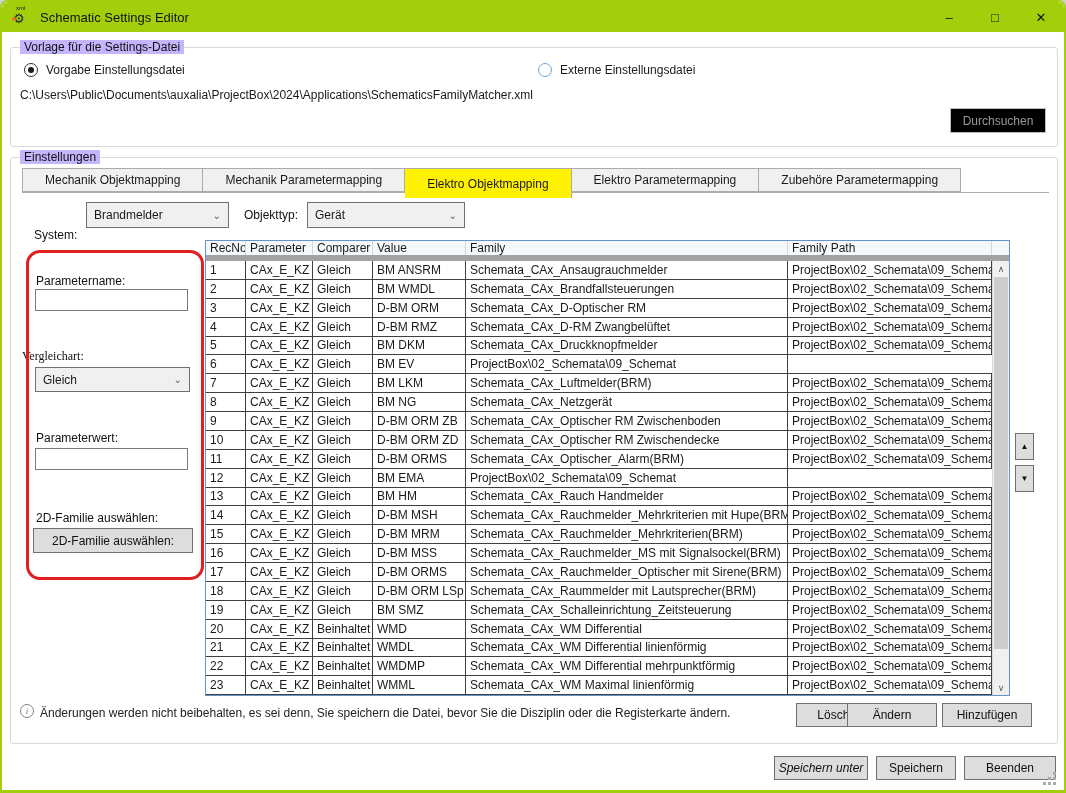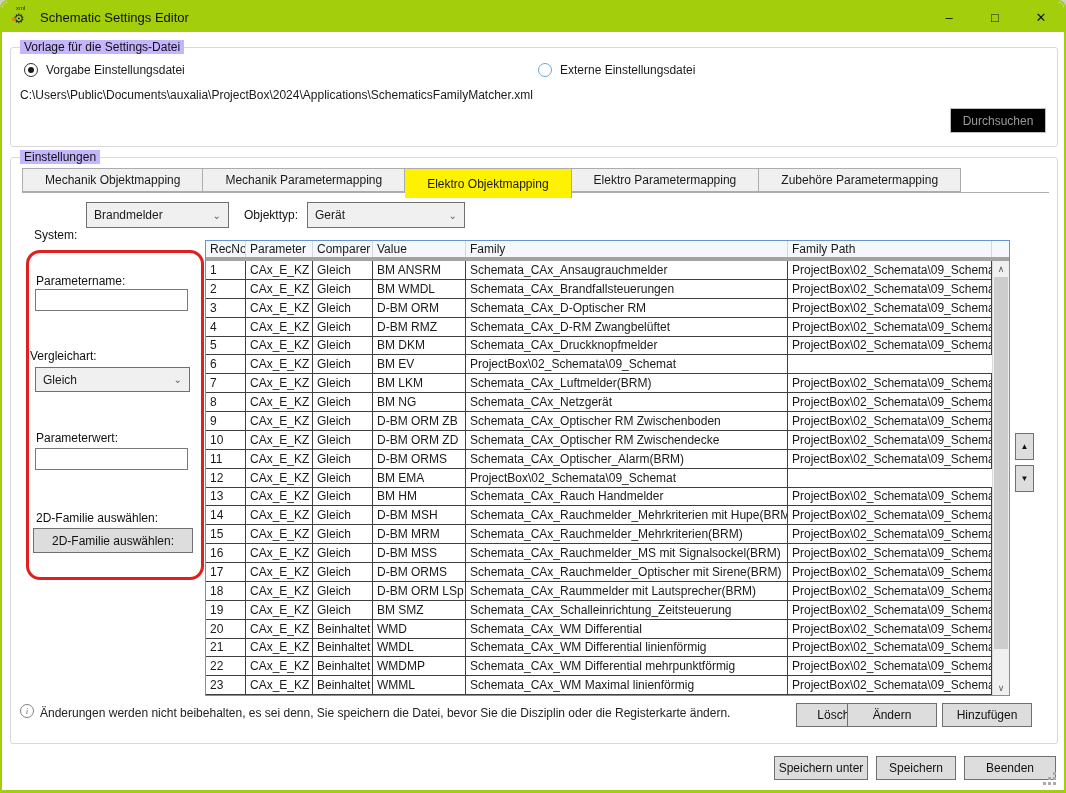--- a/index.html
+++ b/index.html
@@ -34,21 +34,21 @@
   .tab{height:24px;padding:0 22px;display:flex;align-items:center;background:#F0F0F0;border:1px solid #ACACAC;border-left:none;font-size:12px;}
   .tab:first-child{border-left:1px solid #ACACAC;}
   .tab.active{background:var(--active-tab-highlight);height:30px;border-bottom:none;z-index:3;}
   .tabline{position:absolute;left:20px;top:190px;width:1027px;height:1px;background:#ACACAC;z-index:1;}
   .label{position:absolute;font-size:12px;color:#111;}
   .combo{position:absolute;background:#F0F0F0;border:1px solid #707070;display:flex;align-items:center;padding-left:7px;font-size:12px;}
   .combo .chev{margin-left:auto;margin-right:7px;color:#606060;font-size:10px;}
   .textinput{position:absolute;background:#FFFFFF;border:1px solid #7A7A7A;}
   .annotation-ring{position:absolute;left:24px;top:248px;width:178px;height:330px;border:3px solid var(--annotation-red);border-radius:14px;z-index:5;pointer-events:none;}
   .table{position:absolute;left:203px;top:238px;width:805px;height:456px;border:1px solid #6593CF;background:#fff;}
-  .thead{display:grid;grid-template-columns:40px 67px 60px 93px 322px 204px;height:20px;background:#F5F8FB;border-bottom:4px solid #a3a3a3;}
+  .thead{display:grid;grid-template-columns:40px 67px 60px 93px 322px 204px;height:20px;background:#F5F8FB;border-bottom:6px solid #a3a3a3;}
   .thead .hcell{padding-left:4px;display:flex;align-items:center;border-right:1px solid #D4D8DC;font-size:12px;overflow:hidden;white-space:nowrap;}
   .tbody{position:absolute;left:0;top:20px;right:17px;bottom:0;display:flex;flex-direction:column;}
   .trow{flex:1;display:grid;grid-template-columns:40px 67px 60px 93px 322px 204px;border-bottom:1px solid #3F3F3F;}
   .tcell{padding-left:4px;display:flex;align-items:center;border-right:1px solid #3F3F3F;font-size:12px;overflow:hidden;white-space:nowrap;}
   .vscroll{position:absolute;right:0;top:20px;width:17px;bottom:0;background:#F0F0F0;border-left:1px solid #DADADA;}
   .vscroll .arrow{height:15px;display:flex;align-items:center;justify-content:center;color:#606060;font-size:9px;}
   .vscroll .arrow.bottom{position:absolute;bottom:0;left:0;right:0;}
   .vscroll .thumb{position:absolute;left:1px;right:1px;top:16px;height:372px;background:#CDCDCD;}
   .mini-btn{position:absolute;width:19px;height:27px;background:#DDDDDD;border:1px solid #707070;display:flex;align-items:center;justify-content:center;font-size:8px;color:#111;}
   .info-icon{position:absolute;left:18px;top:702px;width:14px;height:14px;border:1px solid #838383;border-radius:50%;color:#707070;
@@ -111,21 +111,21 @@
   </div>
   <span class="label" style="left:242px;top:206px;">Objekttyp:</span>
   <div class="combo" style="left:305px;top:200px;width:158px;height:26px;">
     <span>Gerät</span>
     <span class="chev">⌄</span>
   </div>
 
   <div class="annotation-ring"></div>
   <span class="label" style="left:34px;top:272px;">Parametername:</span>
   <input class="textinput" style="left: 33px; top: 287px; width: 153px; height: 22px;" value="">
-  <span class="label" style="left:28px;top:347px;">Vergleichart:</span>
+  <span class="label" style="left:20px;top:347px;font-family:Liberation Serif, serif;">Vergleichart:</span>
   <div class="combo" style="left:33px;top:365px;width:155px;height:25px;">
     <span>Gleich</span>
     <span class="chev">⌄</span>
   </div>
   <span class="label" style="left:34px;top:429px;">Parameterwert:</span>
   <input class="textinput" style="left: 33px; top: 446px; width: 153px; height: 22px;" value="">
   <span class="label" style="left:34px;top:509px;">2D-Familie auswählen:</span>
   <div class="btn" style="left:31px;top:526px;width:160px;height:25px;">2D-Familie auswählen:</div>
 
   <div class="table">
@@ -334,18 +334,18 @@
   <div class="mini-btn" style="left:1013px;top:463px;">
     <span>▼</span>
   </div>
 
   <div class="info-icon">i</div>
   <div class="info-text">Änderungen werden nicht beibehalten, es sei denn, Sie speichern die Datei, bevor Sie die Disziplin oder die Registerkarte ändern.</div>
   <div class="btn" style="left:750px;top:701px;width:88px;height:24px;margin-left:44px;">Löschen</div>
   <div class="btn" style="left:845px;top:701px;width:90px;height:24px;">Ändern</div>
   <div class="btn" style="left:940px;top:701px;width:90px;height:24px;">Hinzufügen</div>
 
-  <div class="btn" style="left:772px;top:754px;width:94px;height:24px;">Speichern unter</div>
+  <div class="btn" style="left:772px;top:754px;width:94px;height:24px;font-style:italic;">Speichern unter</div>
   <div class="btn" style="left:874px;top:754px;width:80px;height:24px;">Speichern</div>
   <div class="btn" style="left:962px;top:754px;width:92px;height:24px;">Beenden</div>
 
   <div class="grip"></div>
 </div>
 
 </body></html>

